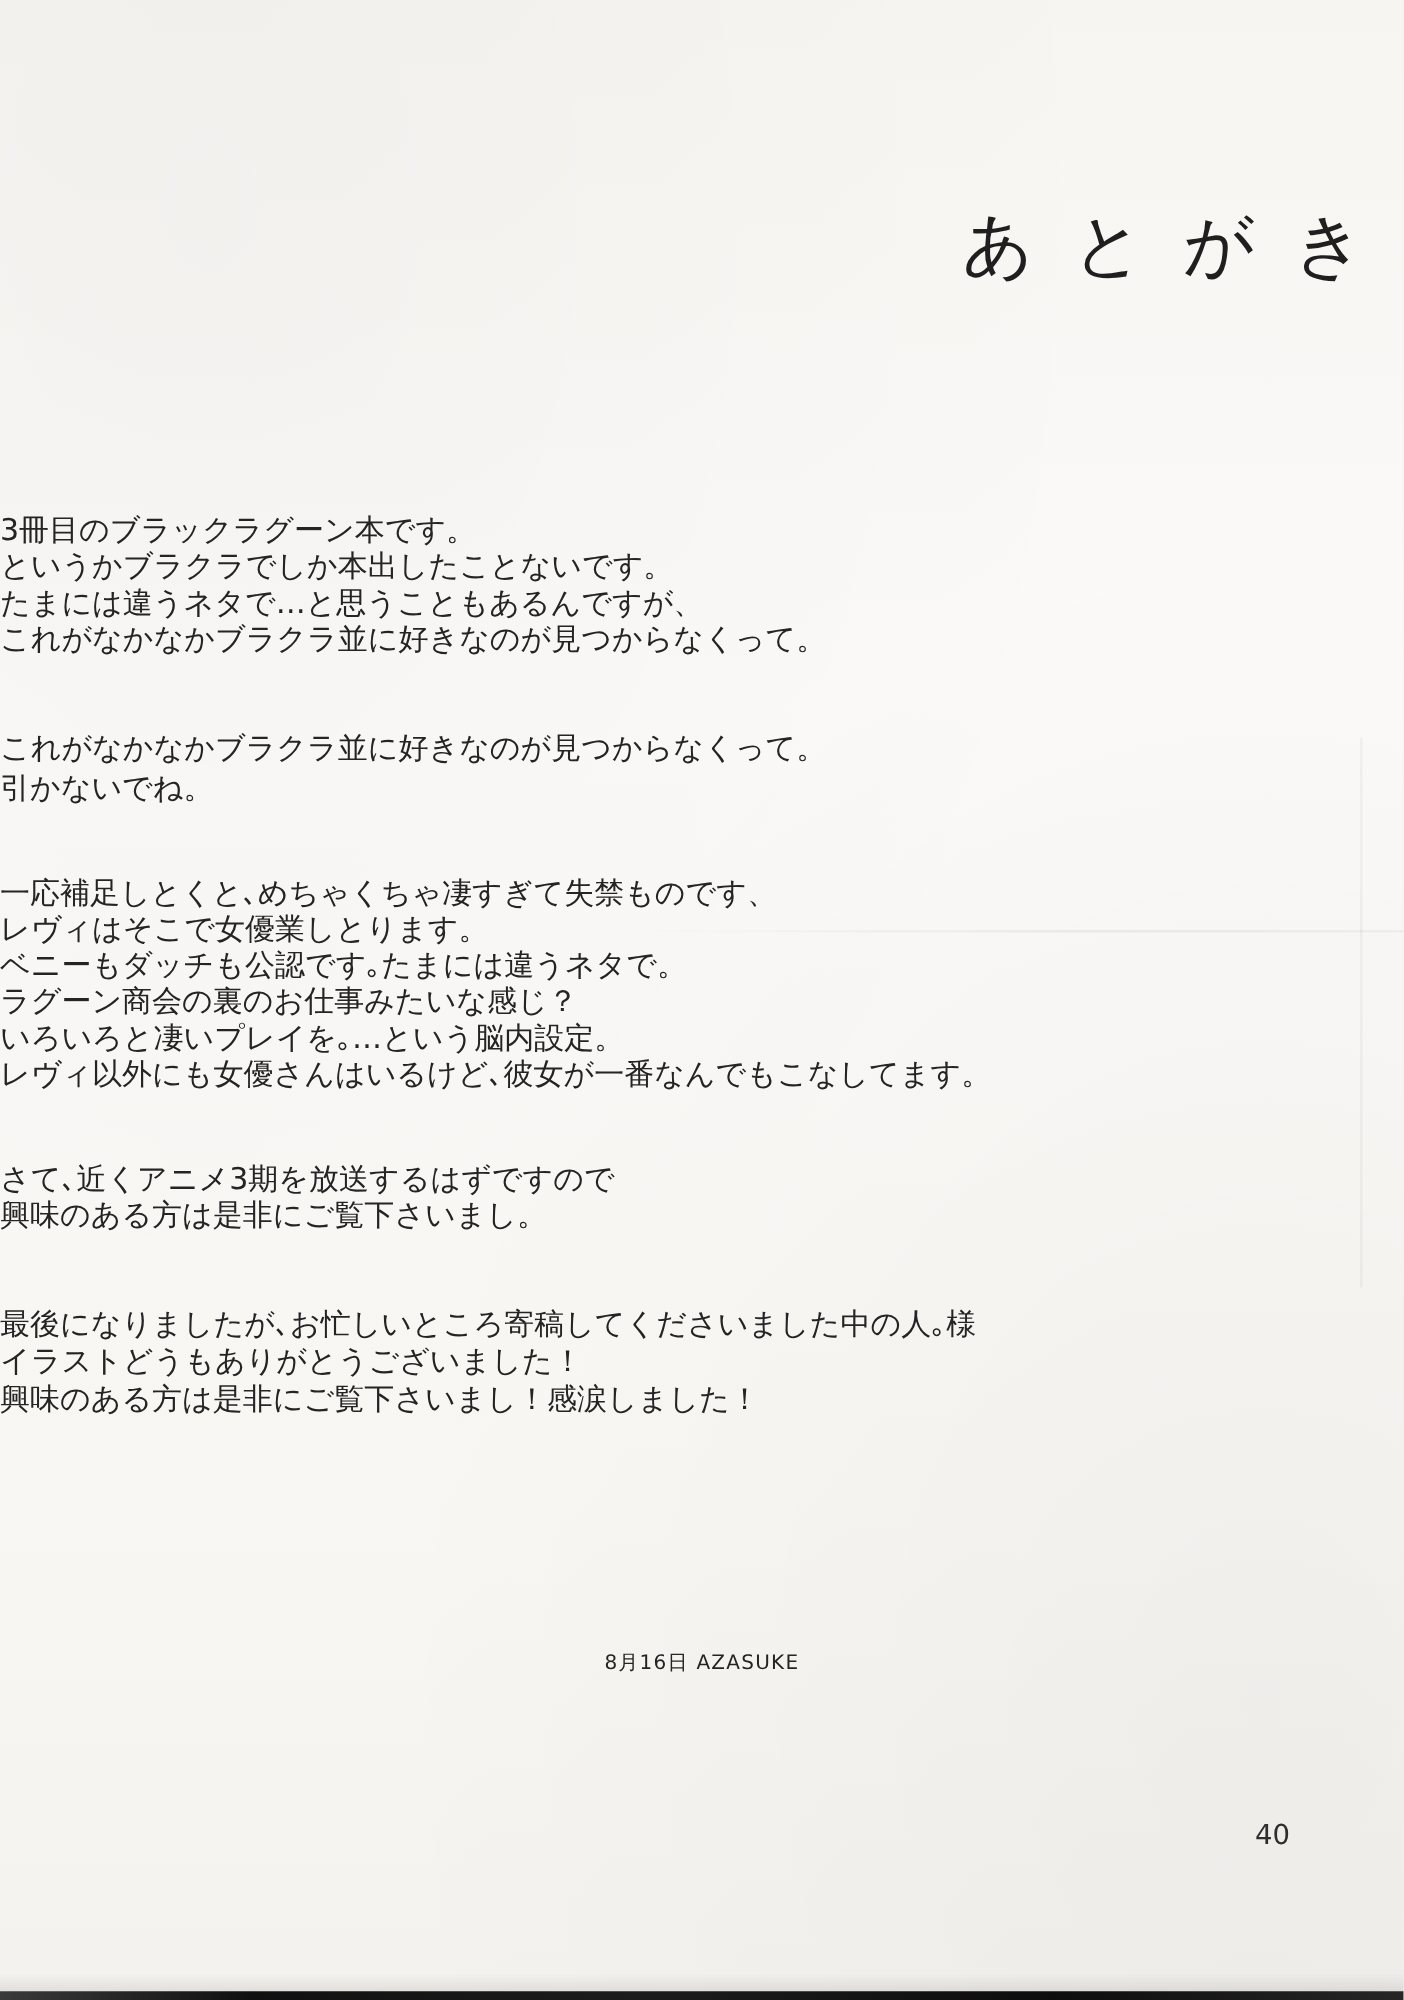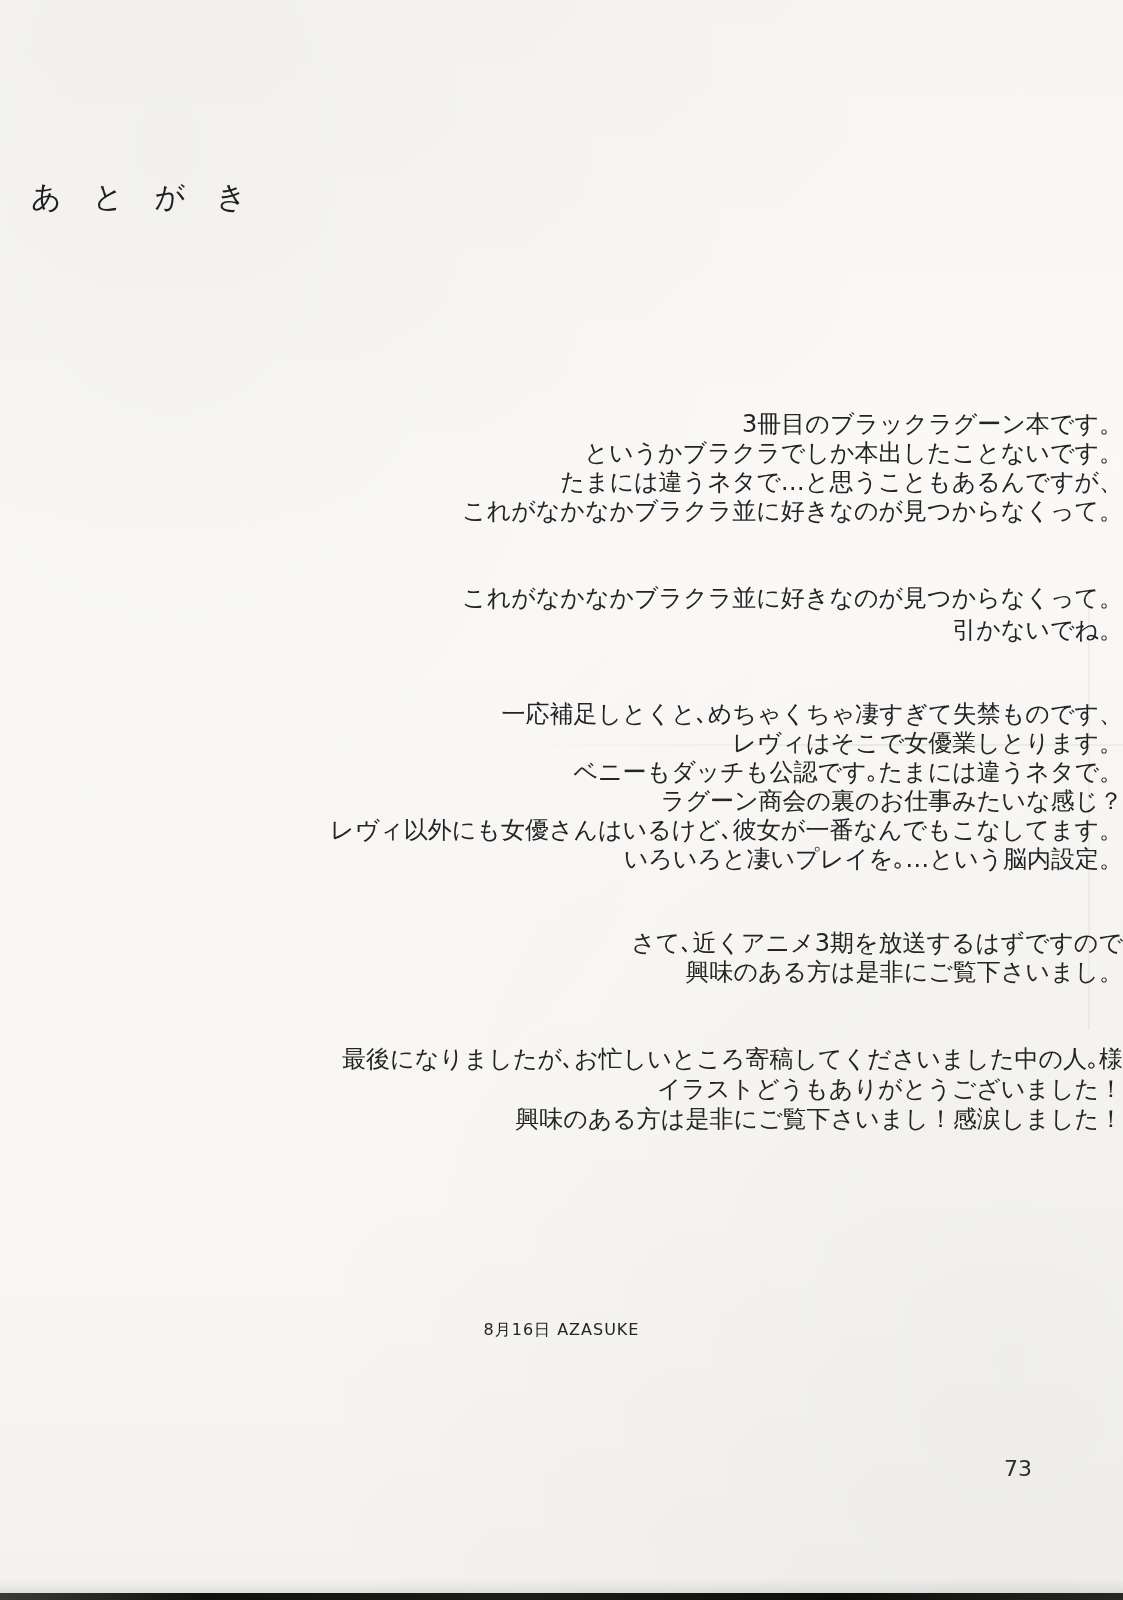--- a/index.html
+++ b/index.html
@@ -20,34 +20,34 @@
       linear-gradient(180deg, #f6f5f2 0%, #fbfaf8 35%, #f8f7f4 75%, #f3f2ef 100%);
     font-family: "DejaVu Sans", "Liberation Sans", sans-serif;
     color: #262626;
   }
   .title {
     position: absolute;
     top: 168px;
     left: 0;
     width: 100%;
     margin: 0;
-    text-align: left;
-    font-size: 30px;
+    text-align: right;
+    font-size: 56px;
     font-weight: normal;
     letter-spacing: 31px;
     padding-left: 31px;
     box-sizing: border-box;
     color: #1f1f1f;
     line-height: 58px;
   }
   .para {
     position: absolute;
     left: 0;
     width: 100%;
-    text-align: right;
+    text-align: left;
     font-size: 24px;
     line-height: 29px;
     letter-spacing: 0px;
     color: #242424;
   }
   .p1 { top: 410px; }
   .p2 { top: 582px; line-height: 32px; }
   .p3 { top: 700px; }
   .p4 { top: 929px; }
   .p5 { top: 1044px; line-height: 30px; }
@@ -121,37 +121,37 @@
   <div class="para p2">
     <div>これがなかなかブラクラ並に好きなのが見つからなくって。</div>
     <div>引かないでね。</div>
   </div>
 
   <div class="para p3">
     <div>一応補足しとくと､めちゃくちゃ凄すぎて失禁ものです、</div>
     <div>レヴィはそこで女優業しとります。</div>
     <div>ベニーもダッチも公認です｡たまには違うネタで。</div>
     <div>ラグーン商会の裏のお仕事みたいな感じ？</div>
+    <div>いろいろと凄いプレイを｡…という脳内設定。</div>
     <div>レヴィ以外にも女優さんはいるけど､彼女が一番なんでもこなしてます。</div>
-    <div>いろいろと凄いプレイを｡…という脳内設定。</div>
   </div>
 
   <div class="para p4">
     <div>さて､近くアニメ3期を放送するはずですので</div>
     <div>興味のある方は是非にご覧下さいまし。</div>
   </div>
 
   <div class="para p5">
     <div>最後になりましたが､お忙しいところ寄稿してくださいました中の人｡様</div>
     <div>イラストどうもありがとうございました！</div>
     <div>興味のある方は是非にご覧下さいまし！感涙しました！</div>
   </div>
 
   <div class="date-line">8月16日  AZASUKE</div>
 
-  <div class="page-number">73</div>
+  <div class="page-number">40</div>
 
   <div class="crease-h"></div>
   <div class="crease-v"></div>
   <div class="bottom-shadow"></div>
   <div class="bottom-strip"></div>
 
 </div>
 
 </body></html>

